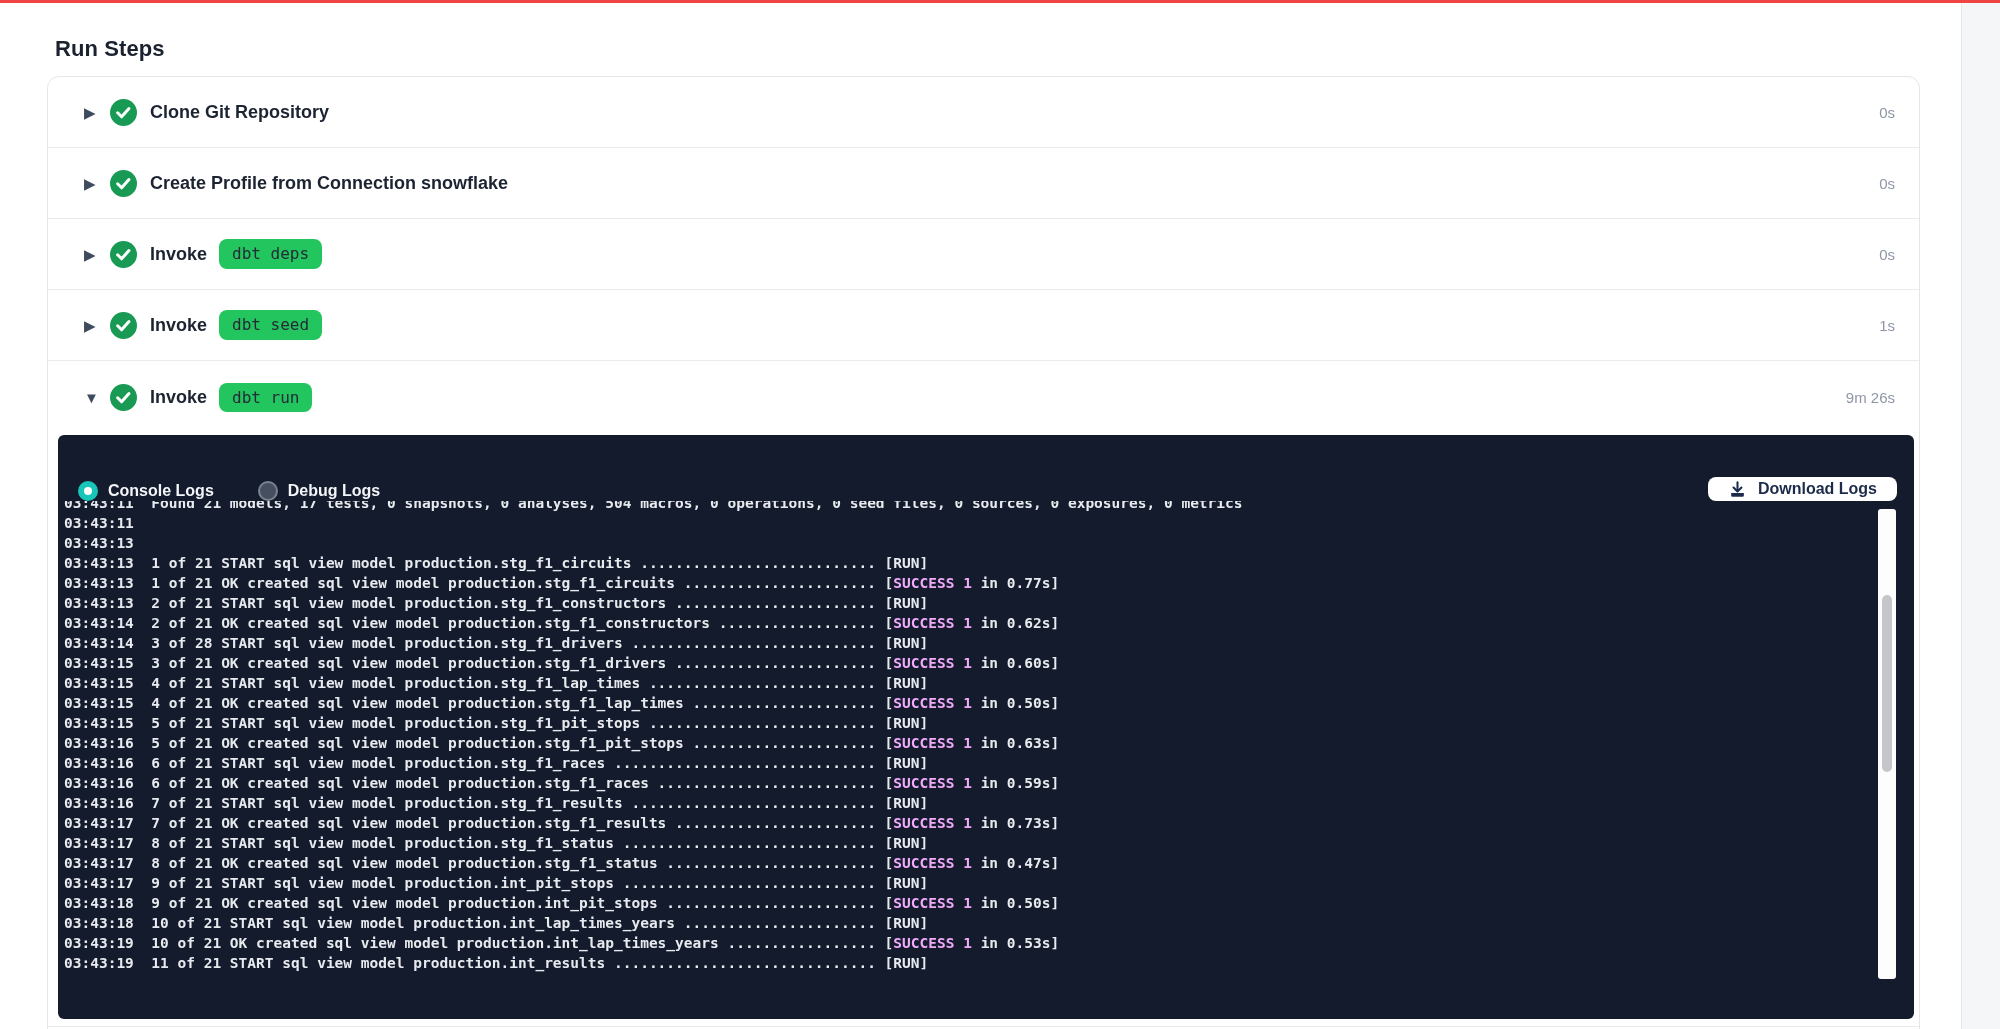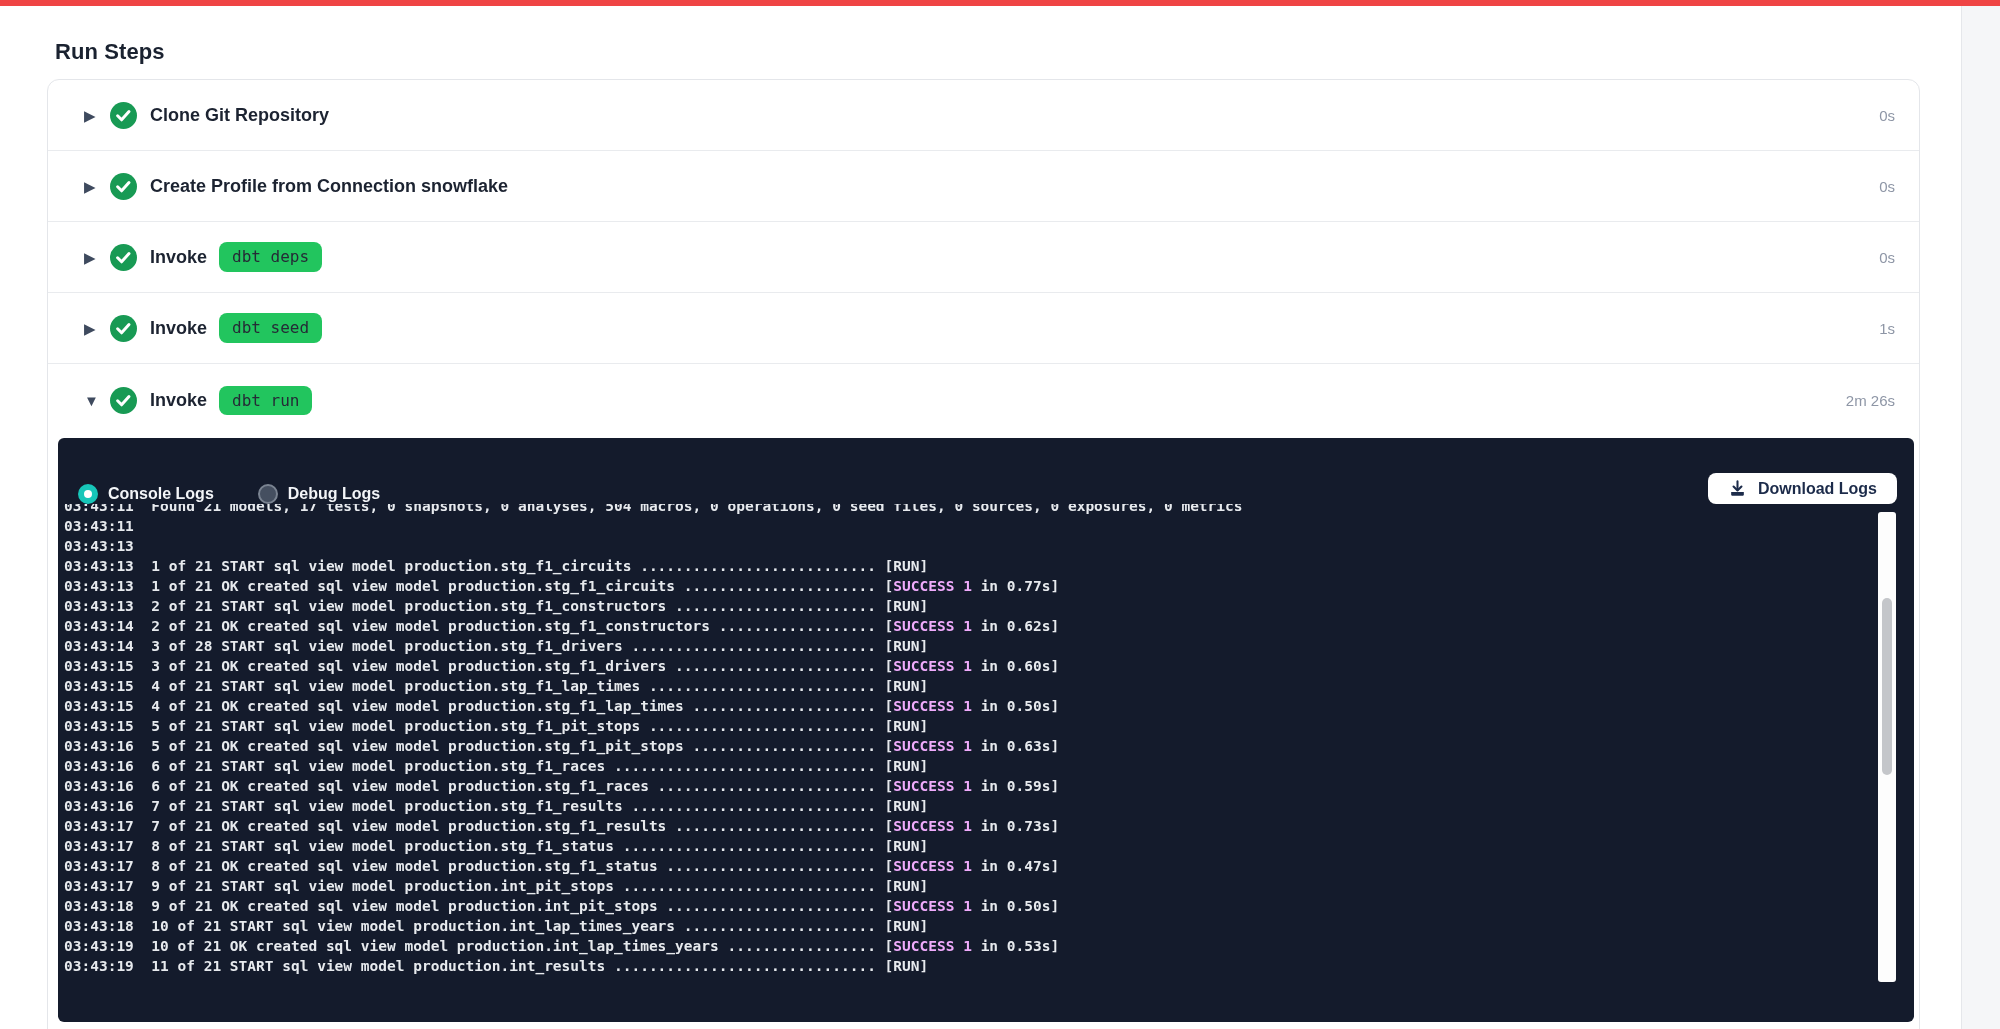--- a/index.html
+++ b/index.html
@@ -3,21 +3,21 @@
 <meta charset="utf-8">
 <style>
   html,body{margin:0;padding:0;}
   body{
     width:2000px;height:1029px;
     background:#ffffff;
     font-family:"Liberation Sans",sans-serif;
     overflow:hidden;
     position:relative;
   }
-  .page{position:absolute;inset:0;border-top:6px solid #ef4444;}
+  .page{position:absolute;inset:0;border-top:3px solid #ef4444;}
   .right-band{
     position:absolute;top:0;bottom:0;right:0;width:38px;
     background:#f5f6f8;border-left:1px solid #e5e7eb;
   }
   .page-title{
     position:absolute;left:55px;top:18px;
     font-size:22px;font-weight:700;color:#1a2230;letter-spacing:.1px;
   }
   
   .steps-card{
@@ -56,21 +56,21 @@
   .radio-item{display:flex;align-items:center;cursor:pointer;}
   .radio-circle{
     width:20px;height:20px;border-radius:50%;box-sizing:border-box;
     display:flex;align-items:center;justify-content:center;
   }
   .radio-circle.on{background:#17c6b9;}
   .radio-circle.on::after{content:"";width:8px;height:8px;border-radius:50%;background:#ffffff;}
   .radio-circle.off{background:#454f60;border:2px solid #7a8391;}
   .radio-label{margin-left:10px;font-size:16px;font-weight:700;color:#f3f5f8;}
   .download-btn{
-    margin-left:auto;height:31px;background:#ffffff;border:none;border-radius:8px;
+    margin-left:auto;height:24px;background:#ffffff;border:none;border-radius:8px;
     display:flex;align-items:center;gap:11px;padding:0 20px;
     font-family:"Liberation Sans",sans-serif;
     font-size:16px;font-weight:700;color:#1c2b4a;cursor:pointer;
   }
   .log-viewport{
     position:absolute;top:66px;left:0;right:0;bottom:0;
     overflow:hidden;padding-left:6px;box-sizing:border-box;
   }
   .log-lines{margin-top:-8px;}
   .log-line{
@@ -167,21 +167,21 @@
     <span class="check-wrap">
       <span>
         <svg class="icon-svg" width="27" height="27" viewBox="0 0 27 27">
           <circle cx="13.5" cy="13.5" r="13.5" fill="#189a54"></circle>
           <path d="M7.6 13.8l4 4 7.4-8.2" stroke="#ffffff" stroke-width="3" fill="none" stroke-linecap="round" stroke-linejoin="round"></path>
         </svg>
       </span>
     </span>
     <span class="step-label">Invoke</span>
     <span class="cmd-chip">dbt run</span>
-    <span class="step-duration">2m 26s</span>
+    <span class="step-duration">9m 26s</span>
   </div>
 </div>
 
     <div class="log-panel">
       <div class="log-header">
         <div class="radio-group">
   <span class="radio-item">
     <span class="radio-circle on"></span>
     <span class="radio-label">Console Logs</span>
   </span>

